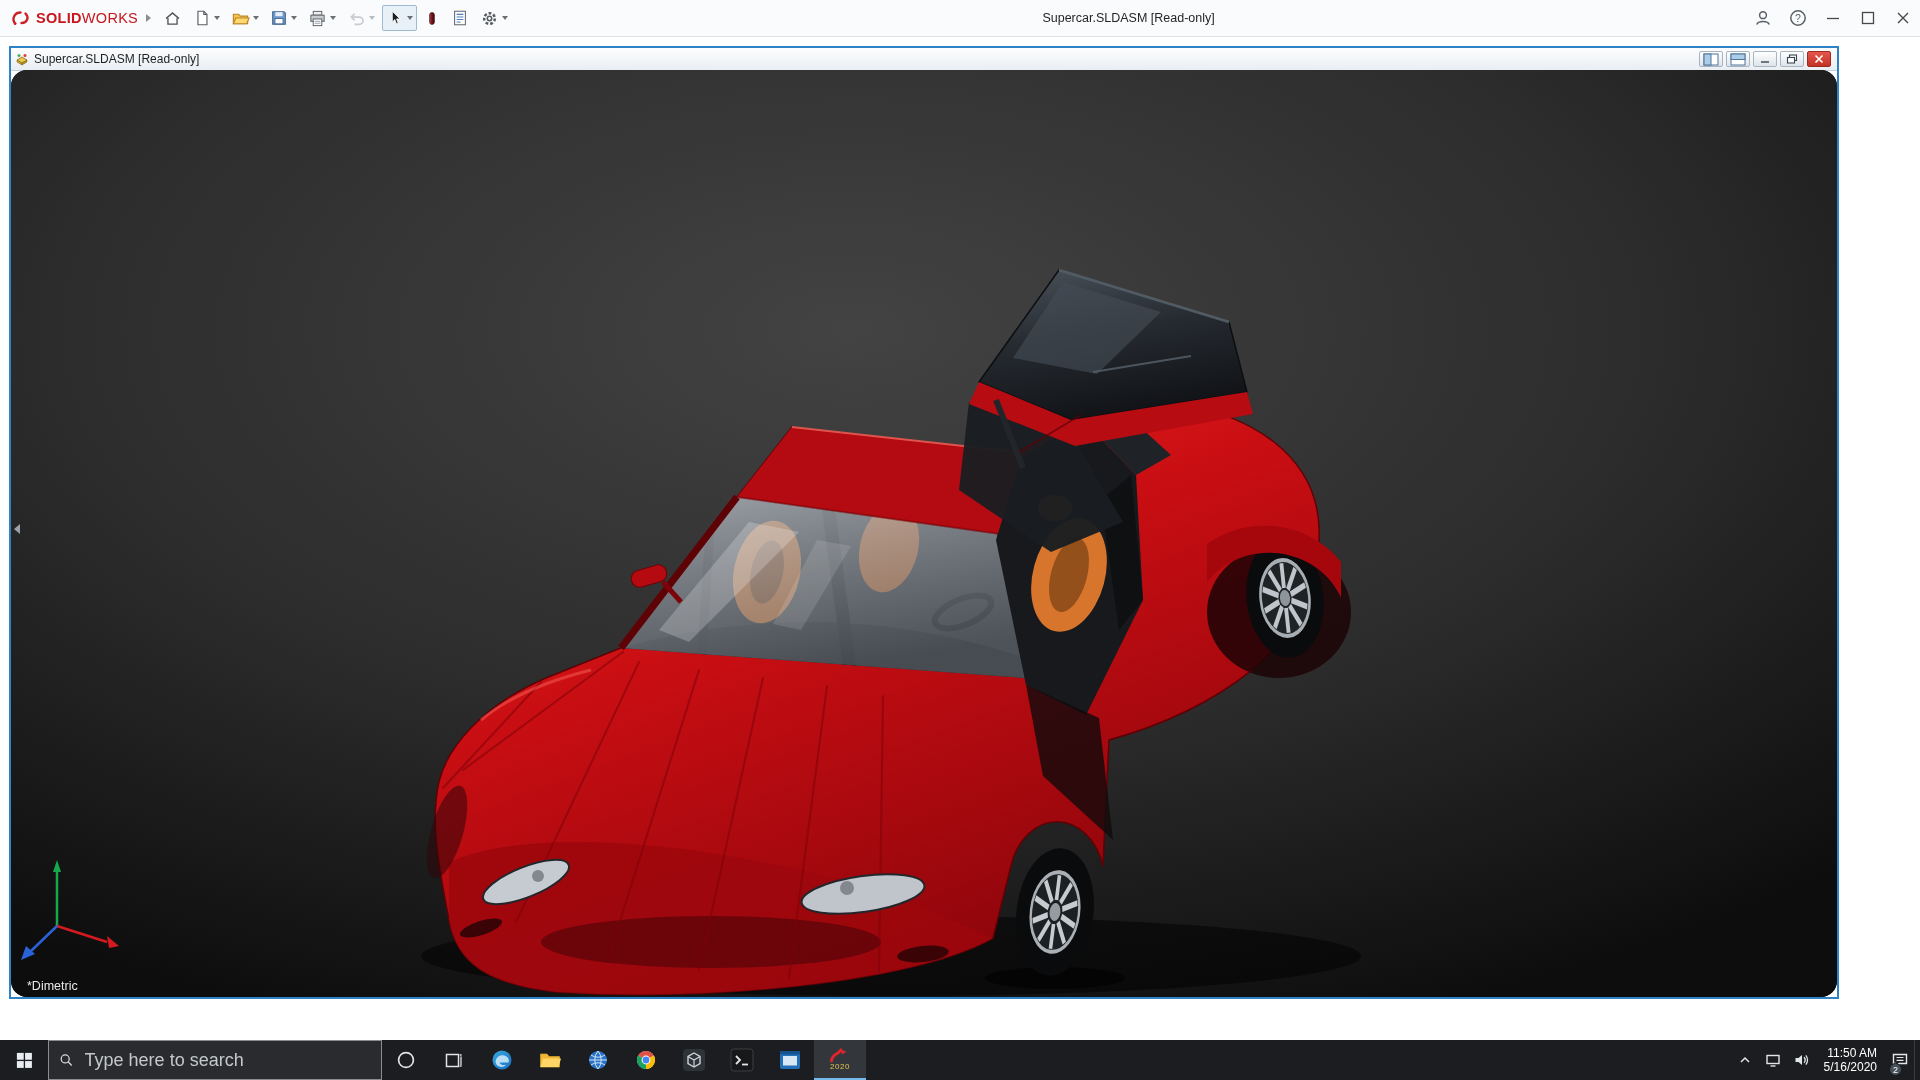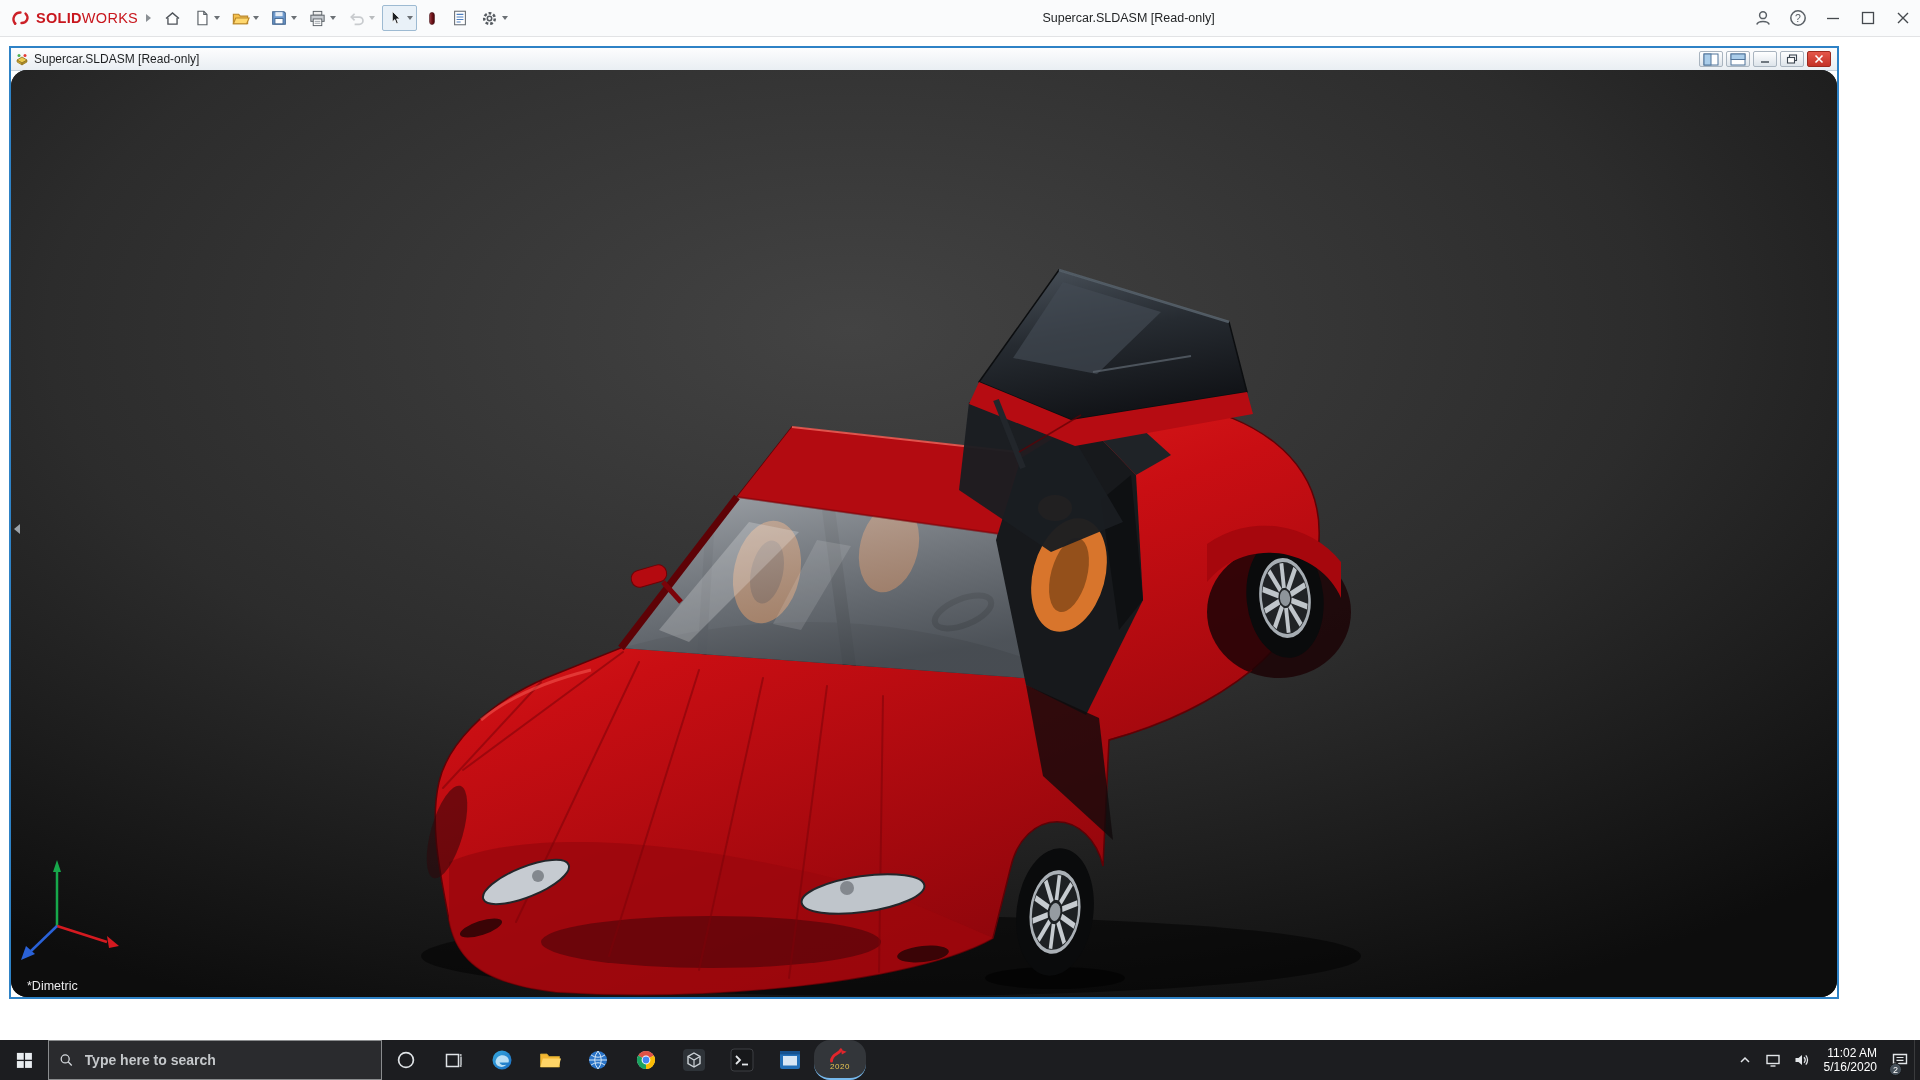--- a/index.html
+++ b/index.html
@@ -39,25 +39,25 @@
   .dwb.close{background:linear-gradient(#e4574a,#c43227);border-color:#9c2a1f;}
   .viewport{position:absolute;top:22px;left:0;right:0;bottom:0;overflow:hidden;background:#2c2c2c;border-radius:16px;}
   .scene{position:absolute;top:0;left:0;width:100%;height:100%;display:block;}
   .orient-label{position:absolute;left:16px;bottom:4px;font-size:12.5px;color:#e9e9eb;}
   .panel-arrow{position:absolute;left:3px;top:49%;width:0;height:0;border-top:5px solid transparent;
                border-bottom:5px solid transparent;border-right:6px solid #9aa1a8;}
 
   
   .taskbar{position:absolute;left:0;right:0;bottom:0;height:40px;background:#1c1d20;
            display:flex;align-items:stretch;color:#e8eaec;z-index:6;}
-  .tb-item{width:48px;display:flex;align-items:center;justify-content:center;position:relative;border-radius:16px;}
+  .tb-item{width:48px;display:flex;align-items:center;justify-content:center;position:relative;}
   .tb-search{width:334px;display:flex;align-items:center;gap:9px;background:#2a2b2e;
              border:1px solid #8a8c8e;box-sizing:border-box;padding:0 10px;}
-  .tb-search input{background:transparent;border:none;outline:none;color:#cfd2d5;font-size:14px;
-                   font-family:"Liberation Sans",sans-serif;width:100%;font-weight:bold;}
+  .tb-search input{background:transparent;border:none;outline:none;color:#cfd2d5;font-size:18px;
+                   font-family:"Liberation Sans",sans-serif;width:100%;}
   .tb-search input::placeholder{color:#c5c8cb;}
   .sw-task{width:52px;display:flex;flex-direction:column;align-items:center;justify-content:center;
            background:#33363a;border-bottom:2px solid #76b9ed;box-sizing:border-box;}
   .sw-task .yr{font-size:8px;color:#e8c552;line-height:8px;margin-top:-1px;letter-spacing:.5px;}
   .tray{margin-left:auto;display:flex;align-items:stretch;}
   .tray .tb-item{width:28px;}
   .clock{display:flex;flex-direction:column;align-items:flex-end;justify-content:center;
          font-size:12px;line-height:14px;color:#fff;padding:0 9px;}
   .badge{position:absolute;left:3px;bottom:4px;min-width:13px;height:13px;border-radius:7px;
          background:#46505a;color:#fff;font-size:9px;line-height:13px;text-align:center;
@@ -498,21 +498,21 @@
             <path d="M5.5 14 h5" stroke="#e2e5e8" stroke-width="1.4"></path>
           </svg>
       </button>
       <button class="tb-item">
         <svg width="16" height="16" viewBox="0 0 16 16">
             <path d="M2.5 6 H5.5 L9 3 V13 L5.5 10 H2.5 Z" fill="#e2e5e8"></path>
             <path d="M11 5.2 a4.2 4.2 0 0 1 0 5.6 M12.8 3.4 a7 7 0 0 1 0 9.2" stroke="#e2e5e8" stroke-width="1.3" fill="none"></path>
           </svg>
       </button>
       <div class="clock">
-        <span>11:02 AM</span>
+        <span>11:50 AM</span>
         <span>5/16/2020</span>
       </div>
       <button class="tb-item">
         <svg width="18" height="18" viewBox="0 0 18 18">
             <path d="M2.5 3.5 H15.5 V12.5 H8 L4.5 15.5 V12.5 H2.5 Z" fill="none" stroke="#e2e5e8" stroke-width="1.4"></path>
             <path d="M5.5 6.5 h7 M5.5 9.3 h7" stroke="#e2e5e8" stroke-width="1.2"></path>
           </svg>
         <span class="badge">2</span>
       </button>
       <div class="show-desktop"></div>

